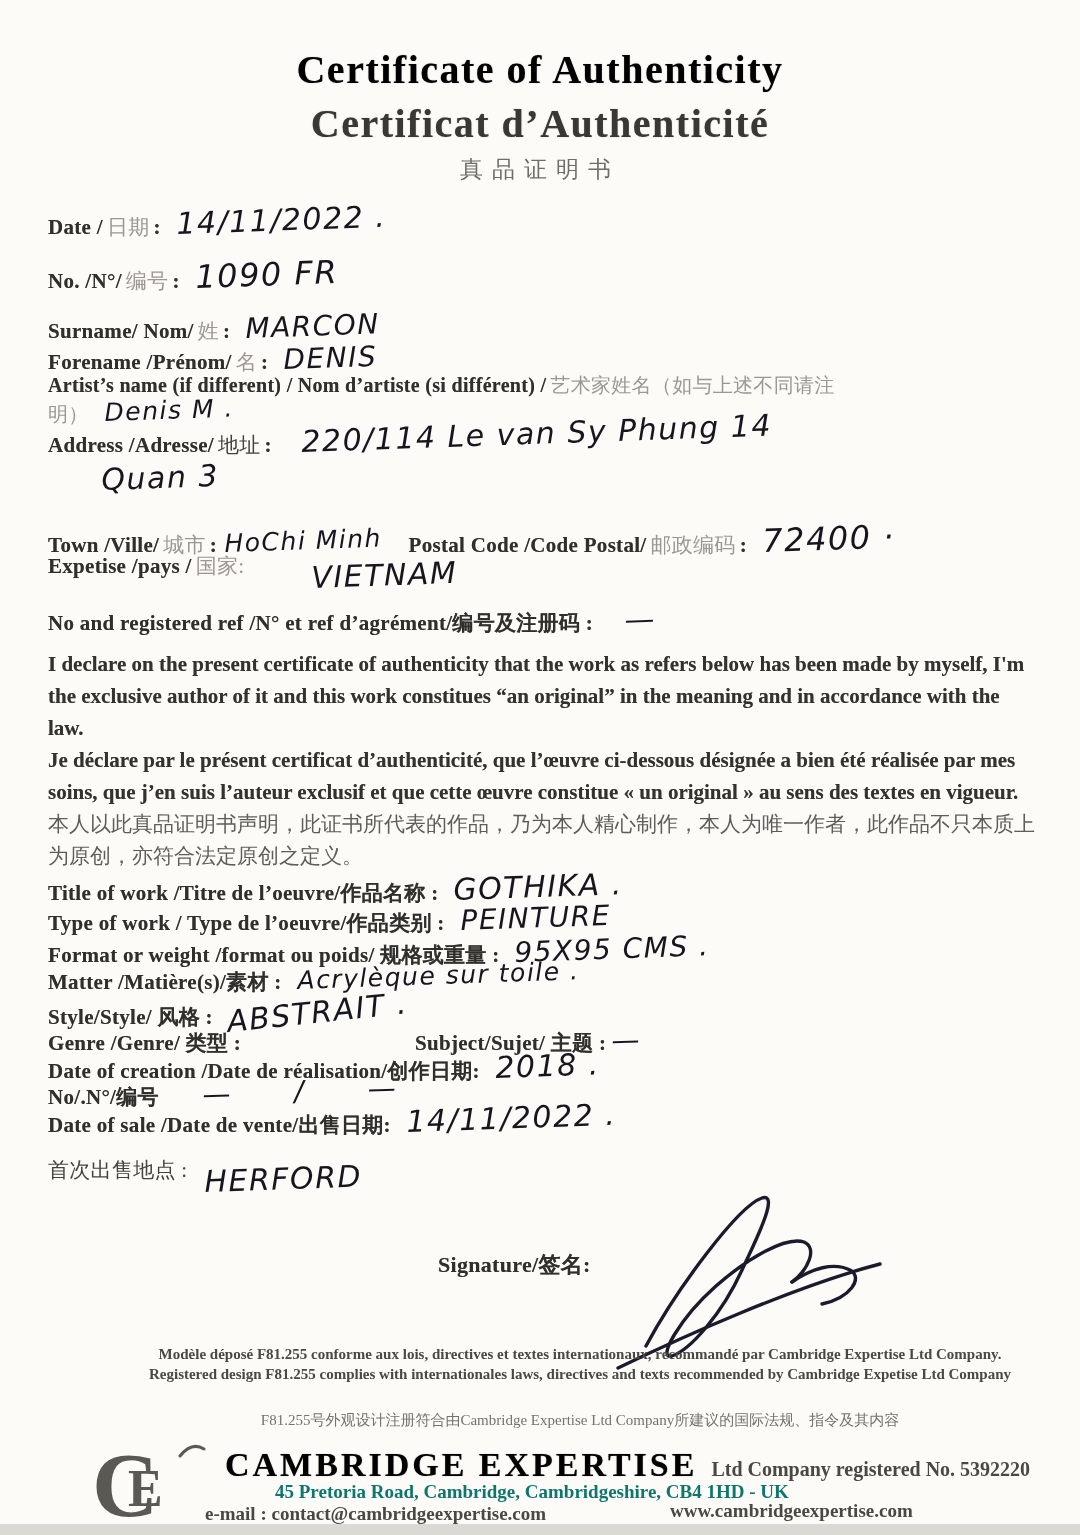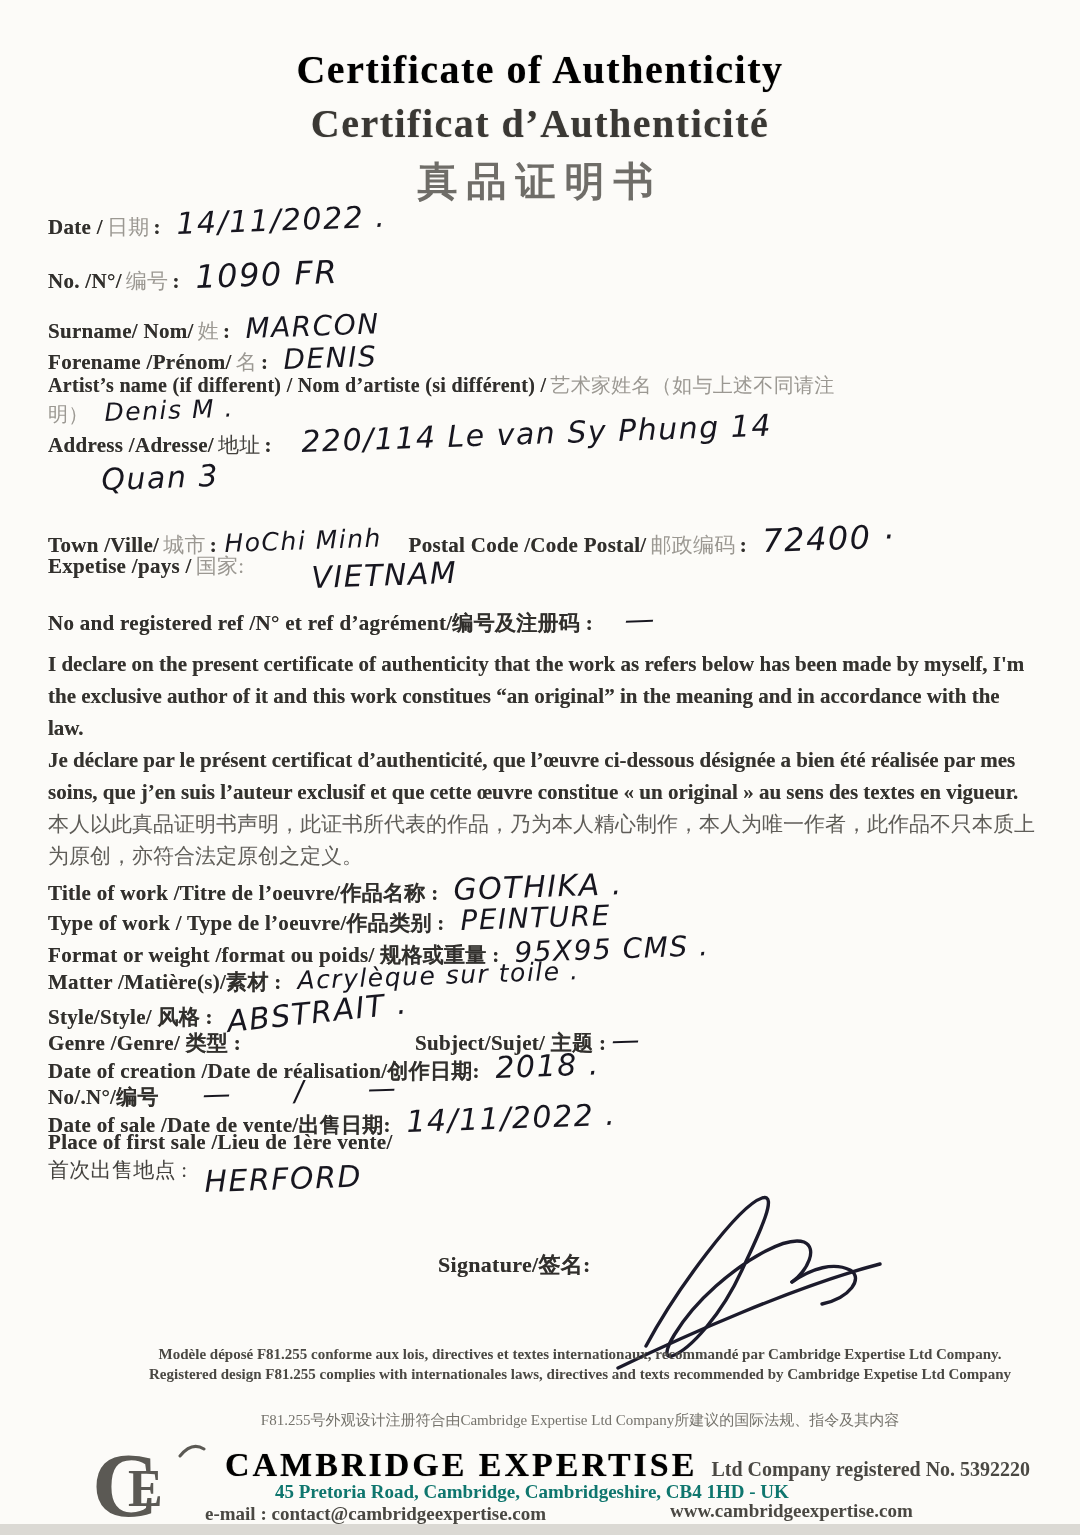--- a/index.html
+++ b/index.html
@@ -4,21 +4,21 @@
 <style>
   html,body{margin:0;padding:0;background:#e8e6e2;}
   .page{
     position:relative; width:1080px; height:1535px; margin:0 auto;
     background:#fcfbf8; overflow:hidden;
     font-family:"Liberation Serif", serif; color:#2f2d2a;
   }
   .center{position:absolute; left:0; width:100%; text-align:center; white-space:nowrap;}
   .t-en{top:46px;  font-size:40px; font-weight:bold; letter-spacing:1.5px; color:#000000; text-shadow:0 0 1px rgba(50,48,44,.5);}
   .t-fr{top:100px; font-size:40px; font-weight:bold; letter-spacing:1.5px; color:#3a3834; text-shadow:0 0 1px rgba(50,48,44,.5);}
-  .t-zh{top:154px; font-size:40px; font-weight:bold; letter-spacing:9px; color:#6f6d68;}
+  .t-zh{top:154px; font-size:23px; font-weight:normal; letter-spacing:9px; color:#6f6d68;}
   .line{position:absolute; left:48px; white-space:nowrap;}
   .lbl{font-size:21px; font-weight:bold; color:#312f2c; letter-spacing:.3px; text-shadow:0 0 .6px rgba(48,46,42,.5);}
   .cn{color:#9b9892; font-weight:normal; text-shadow:none;}
   .cn-dark{color:#44423e;}
   .hand{
     display:inline-block; font-family:"DejaVu Sans", sans-serif; font-style:italic;
     color:#17161f; letter-spacing:1.5px; margin-left:12px; white-space:pre;
     transform:rotate(-2deg); transform-origin:left bottom;
   }
   .h26{font-size:25px;} .h28{font-size:28px;} .h30{font-size:30px;} .h32{font-size:32px;}
@@ -168,23 +168,20 @@
   <div class="line" style="top:1078px">
     <span class="lbl">No/.N°/编号</span>
     <span class="hand h28" style="margin-left:40px">—      /      —</span>
   </div>
 
   <div class="line" style="top:1104px">
     <span class="lbl">Date of sale /Date de vente/出售日期:</span>
     <span class="hand h30">14/11/2022 .</span>
   </div>
 
-  <div class="line" style="top:1130px">
-    <span class="lbl">Place of first sale  /Lieu de 1ère vente/</span>
-  </div>
 
   <div class="line" style="top:1156px">
     <span class="lbl cn cn-dark">首次出售地点 :</span>
   </div>
   <div class="line" style="top:1164px; left:205px">
     <span class="hand h30" style="margin-left:0">HERFORD</span>
   </div>
 
   <div class="sig-label">
     <span class="lbl" style="font-size:22px">Signature/签名:</span>

